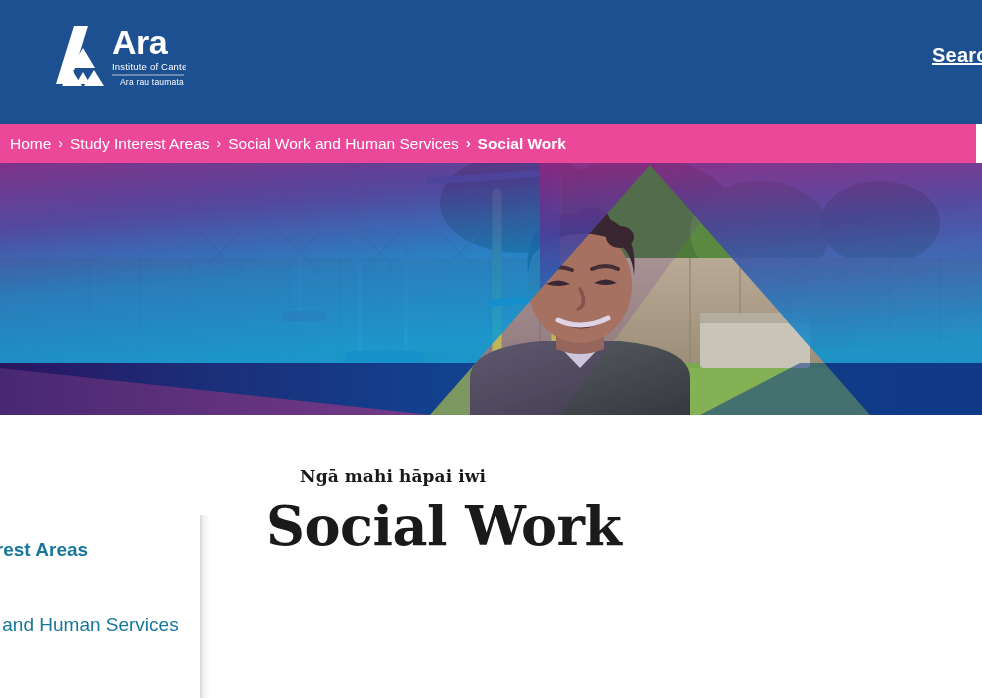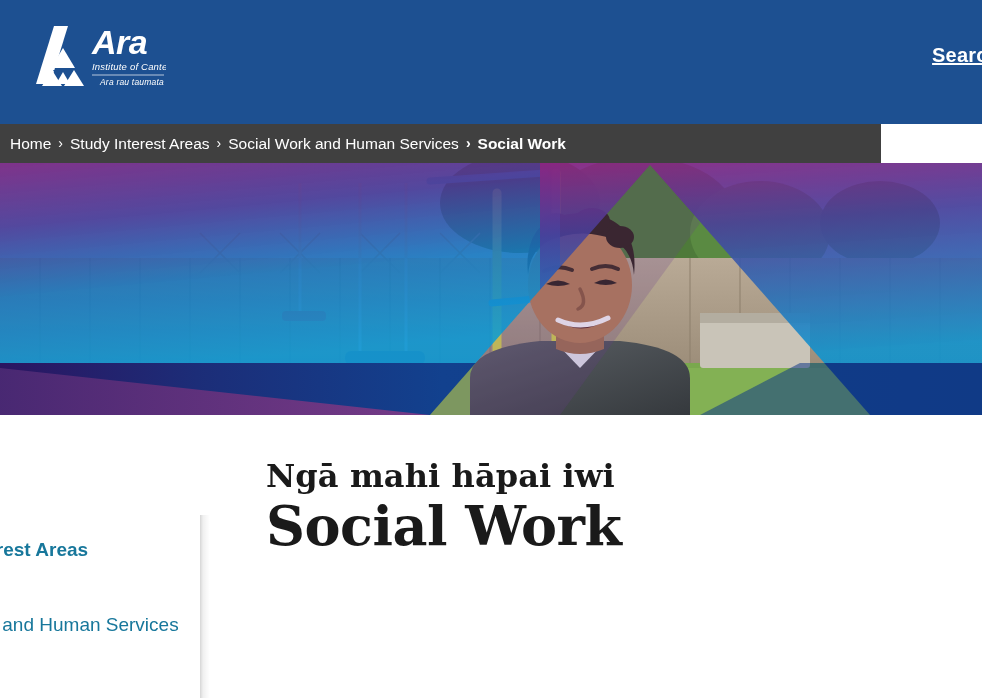--- a/index.html
+++ b/index.html
@@ -10,40 +10,39 @@
     font-family:"Liberation Sans", sans-serif;
   }
 
   
   .header {
     position:absolute; left:0; top:0;
     width:982px; height:124px;
     background:#1d5091;
   }
   .logo-wrap {
-    position:absolute; left:16px; top:22px;
+    position:absolute; left:36px; top:22px;
     width:150px; height:72px;
     display:block;
-    font-style:italic;
   }
   .logo-svg { display:block; }
   .search-link {
     position:absolute; right:-18px; top:44px;
     color:#ffffff;
     font-size:20px;
     font-weight:bold;
     letter-spacing:0.2px;
     white-space:nowrap;
   }
 
   
   .breadcrumb {
     position:absolute; left:0; top:124px;
-    width:881px; height:39px;
-    background:#404040;
+    width:976px; height:39px;
+    background:#ec4899;
     display:flex; align-items:center;
     padding-left:10px;
     white-space:nowrap;
     overflow:hidden;
   }
   .crumb {
     color:#ffffff;
     font-size:15.5px;
     font-weight:400;
     text-decoration:none;
@@ -99,25 +98,26 @@
   .side-item.a { left:-96px; top:123px; font-weight:bold; }
   .side-item.b { left:-104px; top:198px; font-weight:400; }
 
   .content {
     position:absolute; left:266px; top:0;
     width:716px;
   }
   .eyebrow {
     font-family:"DejaVu Serif", serif;
     font-weight:bold;
-    font-size:32px;
+    font-size:17px;
     line-height:30px;
     color:#1a1a1a;
     letter-spacing:0.1px;
     margin-top:46px;
+    margin-left:34px;
   }
   .page-title {
     font-family:"DejaVu Serif", serif;
     font-weight:bold;
     font-size:54px;
     line-height:62px;
     color:#1a1a1a;
     letter-spacing:-0.5px;
     margin-top:4px;
   }

